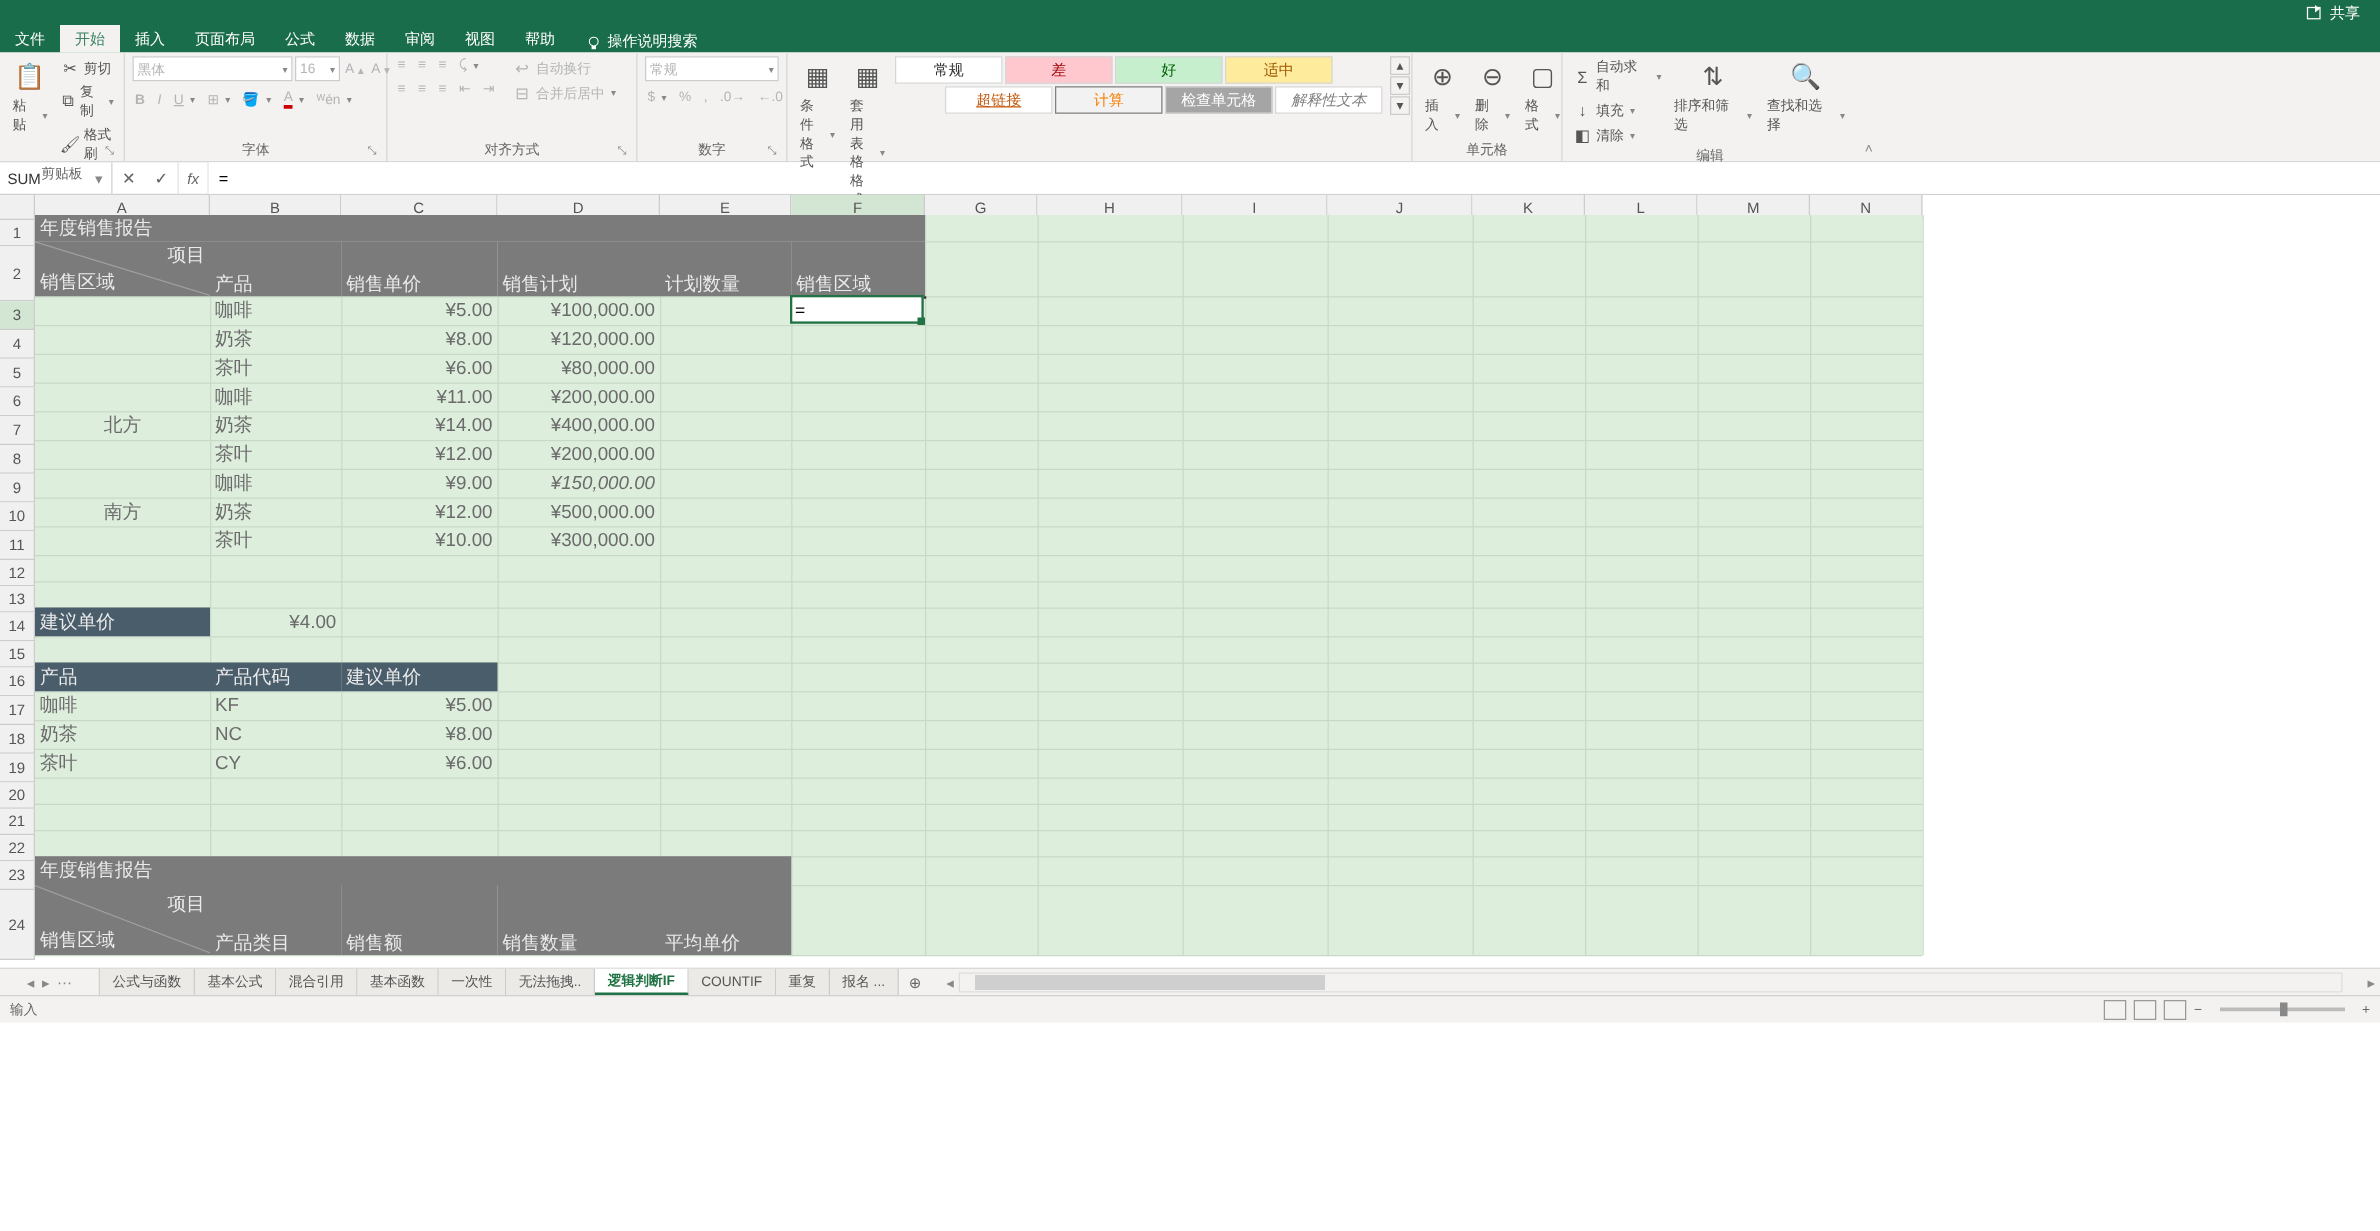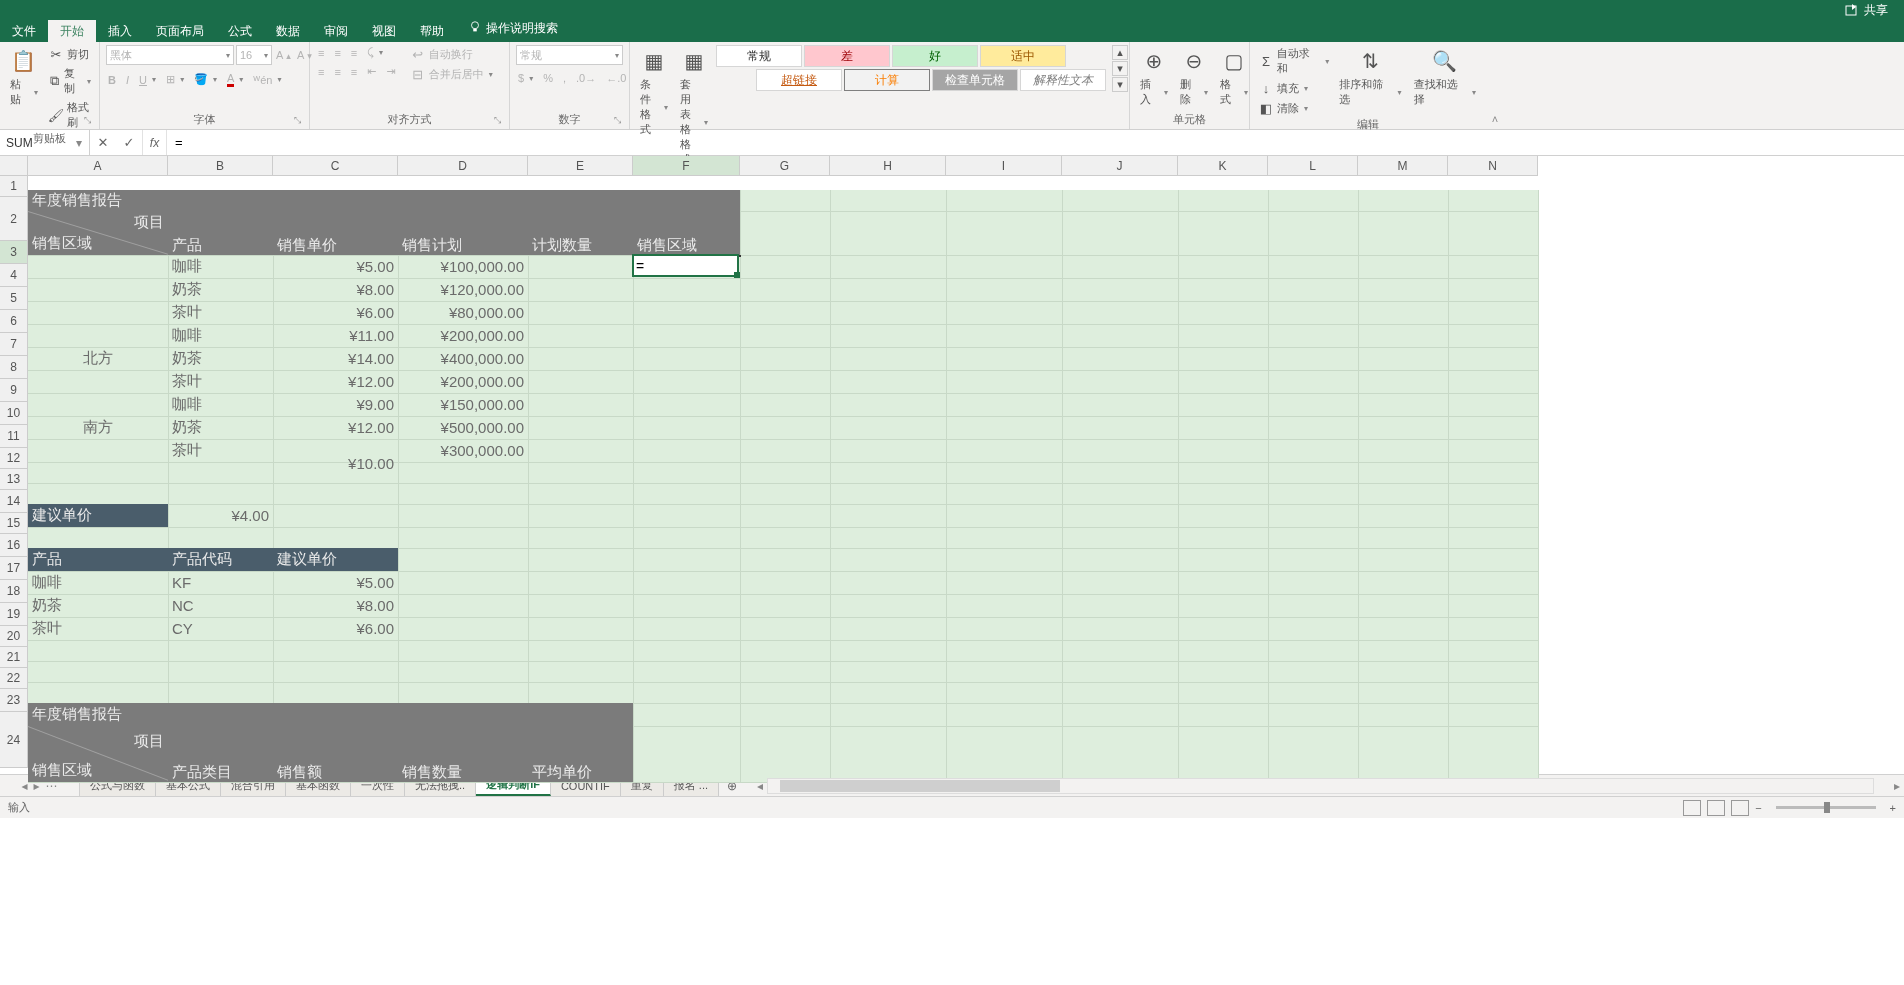--- a/index.html
+++ b/index.html
@@ -4,21 +4,21 @@
 <style>
 * { margin: 0; padding: 0; box-sizing: border-box; font-family: "Microsoft YaHei", sans-serif; }
 body { background: #fff; overflow: hidden; width: 1904px; height: 985px; font-size: 12px; }
 
 
 .title-bar { background: #1a6d4a; height: 20px; display: flex; justify-content: flex-end; align-items: center; padding-right: 10px; color: #fff; }
 .share-btn { display: flex; align-items: center; gap: 4px; cursor: pointer; padding: 2px 6px; }
 .tabs { background: #1a6d4a; height: 22px; display: flex; align-items: stretch; color: #fff; font-size: 12px; }
 .tab { padding: 3px 12px; cursor: pointer; display: flex; align-items: center; }
 .tab.active { background: #f3f2f1; color: #3d8361; }
-.tell-me { margin-left: 12px; display: flex; align-items: flex-start; gap: 4px; color: #fff; cursor: text; }
+.tell-me { margin-left: 12px; display: flex; align-items: flex-end; gap: 4px; color: #fff; cursor: text; }
 .bulb-icon { width: 14px; height: 14px; }
 
 
 .ribbon { background: #f3f2f1; height: 88px; display: flex; border-bottom: 1px solid #d0d0d0; }
 .ribbon-group { border-right: 1px solid #d6d6d6; padding: 3px 6px 0 6px; display: flex; flex-direction: column; justify-content: space-between; position: relative; }
 .ribbon-group-body { flex: 1; display: flex; align-items: flex-start; gap: 4px; }
 .ribbon-group-label { text-align: center; color: #666; font-size: 11px; padding-bottom: 2px; }
 .ribbon-launcher { position: absolute; right: 3px; bottom: 2px; width: 12px; height: 12px; color: #888; font-size: 9px; cursor: pointer; }
 .big-btn { display: flex; flex-direction: column; align-items: center; gap: 2px; padding: 2px 4px; cursor: pointer; color: #555; }
 .big-btn .ico { width: 28px; height: 28px; display: flex; align-items: center; justify-content: center; font-size: 20px; }
@@ -53,21 +53,21 @@
 
 
 .grid-wrap { position: relative; background: #fff; height: 618px; }
 .corner { position: absolute; left: 0; top: 0; width: 28px; height: 20px; background: #f0f0f0; border-right: 1px solid #ccc; border-bottom: 1px solid #ccc; }
 .col-headers { position: absolute; left: 28px; top: 0; height: 20px; display: flex; }
 .col-hd { background: #f0f0f0; border-right: 1px solid #ccc; border-bottom: 1px solid #ccc; display: flex; align-items: center; justify-content: center; color: #555; font-size: 12px; cursor: pointer; }
 .col-hd.active { background: #d3e5d3; }
 .row-headers { position: absolute; left: 0; top: 20px; width: 28px; }
 .row-hd { background: #f0f0f0; border-right: 1px solid #ccc; border-bottom: 1px solid #ccc; display: flex; align-items: center; justify-content: center; color: #555; font-size: 12px; cursor: pointer; }
 .row-hd.active { background: #d3e5d3; }
-.cells { position: absolute; left: 28px; top: 34px; padding-left: 35px; }
+.cells { position: absolute; left: 28px; top: 16px; padding-left: 35px; }
 .cells-base { position: absolute; inset: 0; background: #deeedd; }
 .cell { position: absolute; font-size: 15px; color: #6b6b6b; display: flex; align-items: center; padding: 0 4px; }
 .cell.right { justify-content: flex-end; }
 .cell.center { justify-content: center; }
 .merge-gray { background: #7b7b7b; color: #eaeaea; }
 .merge-teal { background: #4a5d6b; color: #eaeaea; }
 .active-cell { position: absolute; border: 2px solid #217346; background: #fff; z-index: 5; }
 .active-cell input { border: none; width: 100%; height: 100%; outline: none; padding: 0 2px; font-size: 14px; }
 .fill-handle { position: absolute; right: -3px; bottom: -3px; width: 6px; height: 6px; background: #217346; cursor: crosshair; }
 .gl-v { position: absolute; top: 0; width: 1px; background: #c8d9c7; }
@@ -477,26 +477,26 @@
       <div class="cell  right" style="left: 245px; top: 134px; width: 125px; height: 23px;">¥11.00</div>
       <div class="cell  right" style="left: 370px; top: 134px; width: 130px; height: 23px;">¥200,000.00</div>
       <div class="cell " style="left: 140px; top: 157px; width: 105px; height: 23px;">奶茶</div>
       <div class="cell  right" style="left: 245px; top: 157px; width: 125px; height: 23px;">¥14.00</div>
       <div class="cell  right" style="left: 370px; top: 157px; width: 130px; height: 23px;">¥400,000.00</div>
       <div class="cell " style="left: 140px; top: 180px; width: 105px; height: 23px;">茶叶</div>
       <div class="cell  right" style="left: 245px; top: 180px; width: 125px; height: 23px;">¥12.00</div>
       <div class="cell  right" style="left: 370px; top: 180px; width: 130px; height: 23px;">¥200,000.00</div>
       <div class="cell " style="left: 140px; top: 203px; width: 105px; height: 23px;">咖啡</div>
       <div class="cell  right" style="left: 245px; top: 203px; width: 125px; height: 23px;">¥9.00</div>
-      <div class="cell  right" style="left: 370px; top: 203px; width: 130px; height: 23px;">¥150,000.00</div>
+      <div class="cell  right" style="left: 370px; top: 203px; width: 130px; height: 23px; font-style: italic;">¥150,000.00</div>
       <div class="cell " style="left: 140px; top: 226px; width: 105px; height: 23px;">奶茶</div>
       <div class="cell  right" style="left: 245px; top: 226px; width: 125px; height: 23px;">¥12.00</div>
       <div class="cell  right" style="left: 370px; top: 226px; width: 130px; height: 23px;">¥500,000.00</div>
       <div class="cell " style="left: 140px; top: 249px; width: 105px; height: 23px;">茶叶</div>
-      <div class="cell  right" style="left: 245px; top: 249px; width: 125px; height: 23px; margin-top: 13px;">¥10.00</div>
+      <div class="cell  right" style="left: 245px; top: 249px; width: 125px; height: 23px;">¥10.00</div>
       <div class="cell  right" style="left: 370px; top: 249px; width: 130px; height: 23px;">¥300,000.00</div>
       <div class="cell merge-teal" style="left: 0px; top: 314px; width: 140px; height: 23px;">建议单价</div>
       <div class="cell  right" style="left: 140px; top: 314px; width: 105px; height: 23px;">¥4.00</div>
       <div class="cell merge-teal" style="left: 0px; top: 358px; width: 140px; height: 23px;">产品</div>
       <div class="cell merge-teal" style="left: 140px; top: 358px; width: 105px; height: 23px;">产品代码</div>
       <div class="cell merge-teal" style="left: 245px; top: 358px; width: 125px; height: 23px;">建议单价</div>
       <div class="cell " style="left: 0px; top: 381px; width: 140px; height: 23px;">咖啡</div>
       <div class="cell " style="left: 140px; top: 381px; width: 105px; height: 23px;">KF</div>
       <div class="cell  right" style="left: 245px; top: 381px; width: 125px; height: 23px;">¥5.00</div>
       <div class="cell " style="left: 0px; top: 404px; width: 140px; height: 23px;">奶茶</div>

